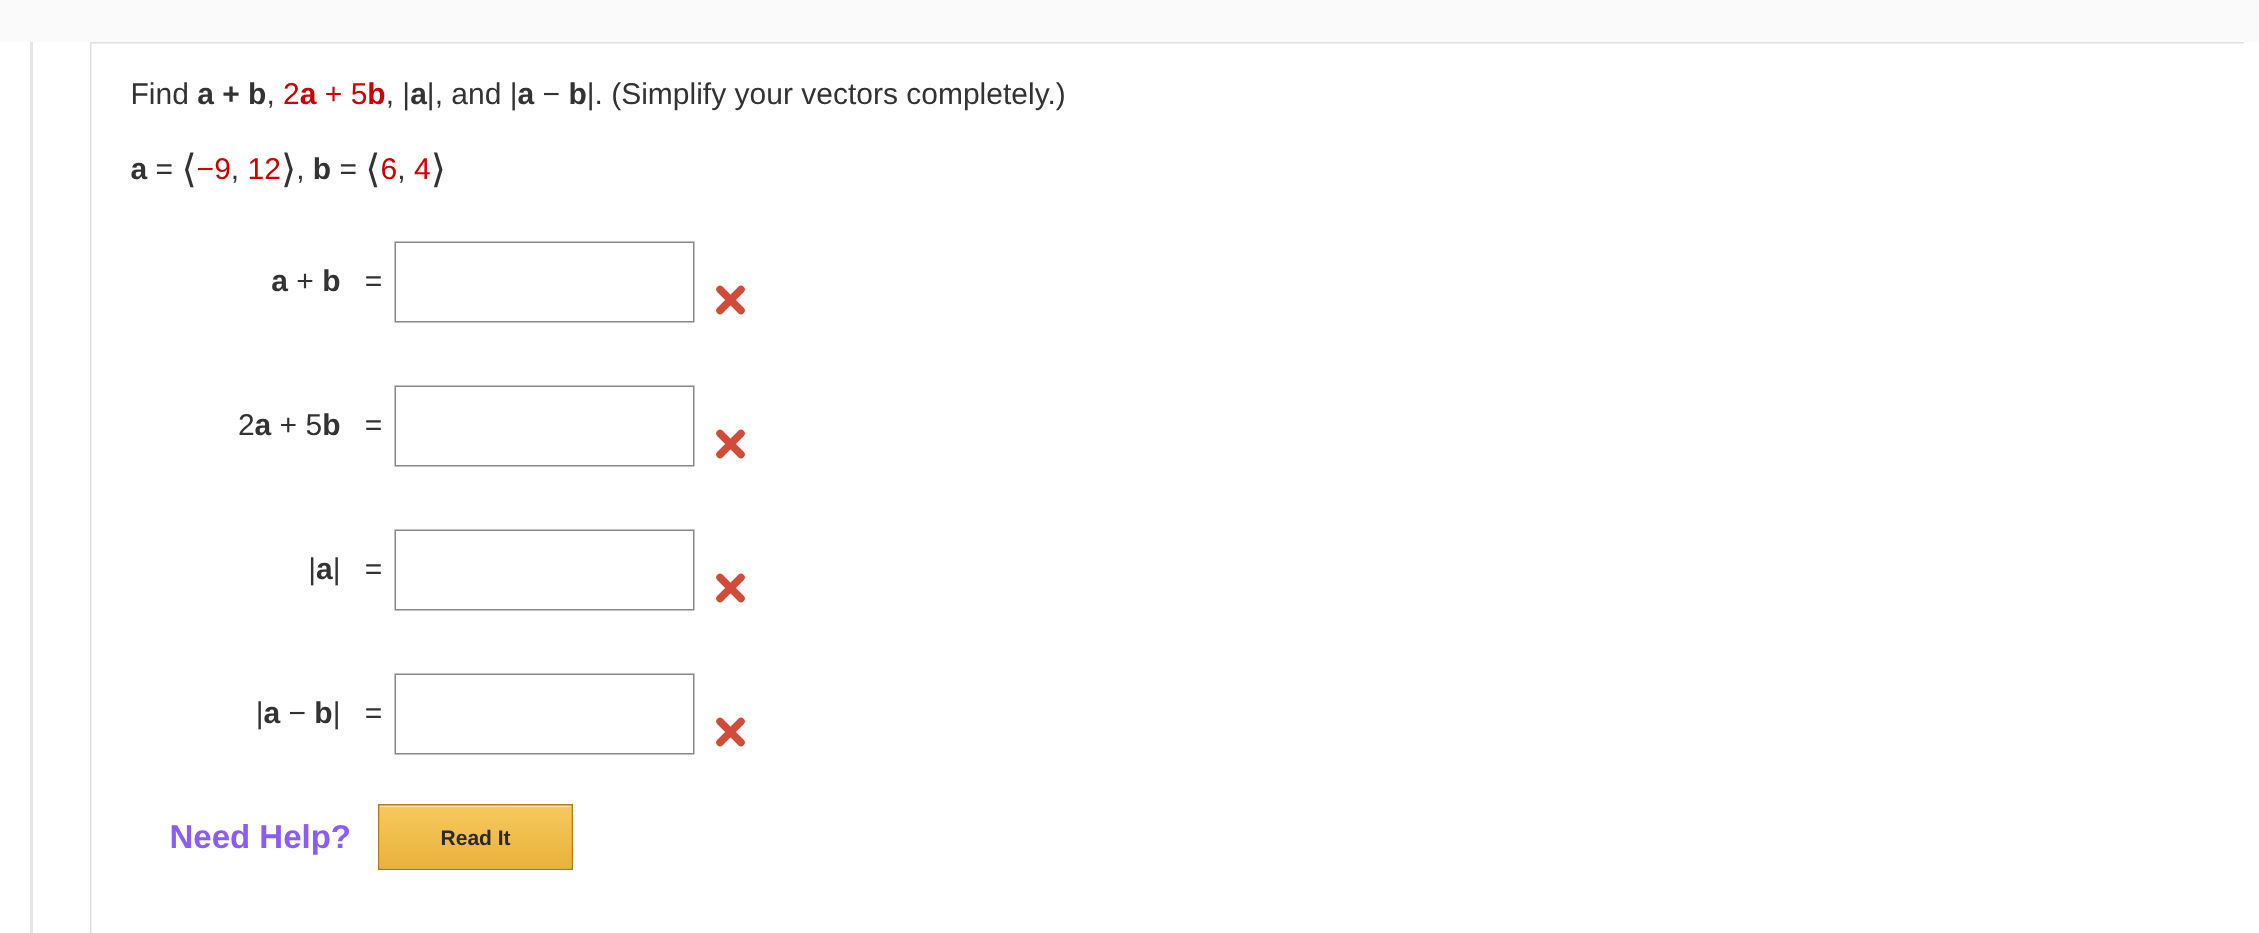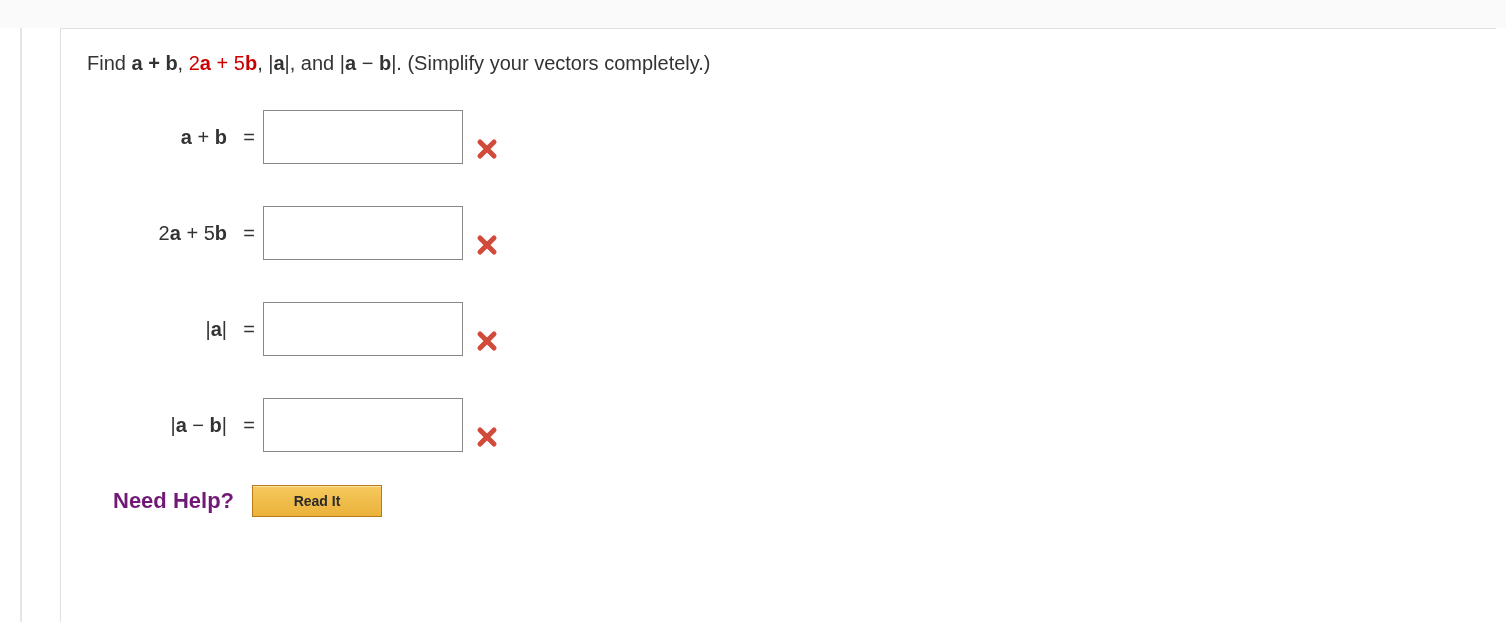--- a/index.html
+++ b/index.html
@@ -98,29 +98,29 @@
     display: block;
   }
   .help-row {
     display: flex;
     align-items: center;
     gap: 18px;
     margin-top: 8px;
     margin-left: 26px;
   }
   .need-help {
-    color: #701a75;
+    color: #8b5cf6;
     font-weight: bold;
     font-size: 22px;
     font-family: Verdana, Geneva, sans-serif;
   }
   .help-btn {
     background: linear-gradient(#f6c95e, #eab23a);
     border: 1px solid #b8791a;
-    height: 32px;
+    height: 44px;
     min-width: 130px;
     font-size: 14px;
     font-weight: bold;
     font-family: Verdana, Geneva, sans-serif;
     color: #2a2a2a;
     padding: 0 14px;
     cursor: pointer;
     box-shadow: inset 0 1px 0 rgba(255,255,255,0.5);
   }
 </style>
@@ -129,20 +129,23 @@
 
 <div class="page">
   <div class="left-gutter"></div>
 
   <div class="content">
 
     <div class="prompt">
       <span>Find </span><span class="bold">a + b</span><span>, </span><span class="red">2</span><span class="red bold">a</span><span class="red"> + </span><span class="red">5</span><span class="red bold">b</span><span>, |</span><span class="bold">a</span><span>|, and |</span><span class="bold">a</span><span> − </span><span class="bold">b</span><span>|. (Simplify your vectors completely.)</span>
     </div>
 
+    <div class="given">
+      <span class="bold">a</span><span> = </span><span class="bracket">⟨</span><span class="red">−9</span><span>, </span><span class="red">12</span><span class="bracket">⟩</span><span>,    </span><span class="bold">b</span><span> = </span><span class="bracket">⟨</span><span class="red">6</span><span>, </span><span class="red">4</span><span class="bracket">⟩</span>
+    </div>
 
     <div class="answers">
 
       <div class="answer-row">
         <div class="answer-label">
           <span class="bold">a</span><span> + </span><span class="bold">b</span>
         </div>
         <div class="eq">=</div>
         <input class="answer-input" type="text" value="" style="">
         <span class="x-mark">

